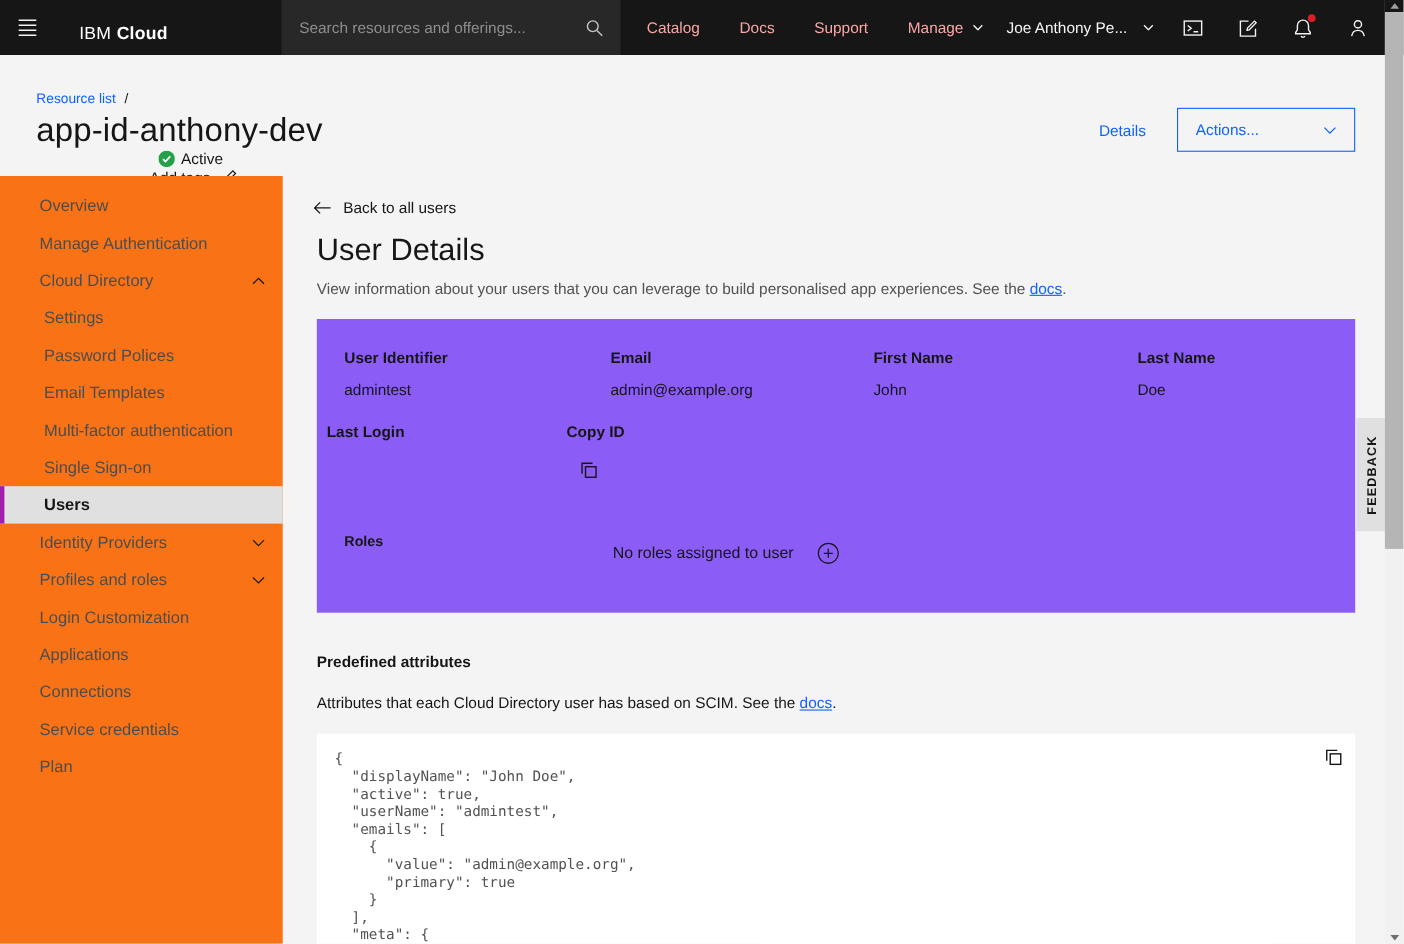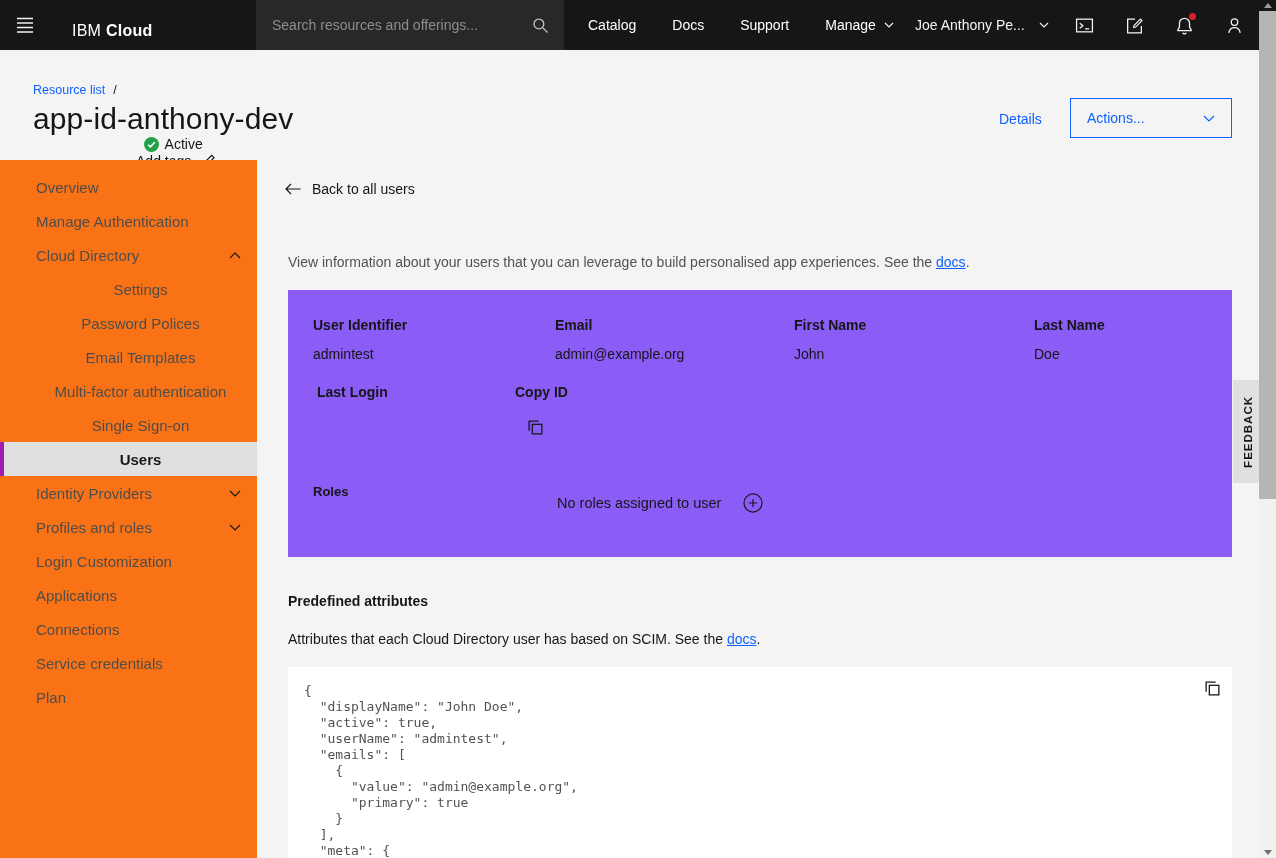--- a/index.html
+++ b/index.html
@@ -11,57 +11,57 @@
   .header { position:absolute; top:0; left:0; width:1276px; height:50px; background:#161616; z-index:40; }
   .hamburger-btn { position:absolute; left:0; top:0; width:50px; height:50px; display:flex; align-items:center; justify-content:center; background:transparent; border:none; cursor:pointer; }
   .brand { position:absolute; left:72px; top:0; height:62px; display:flex; align-items:center; font-size:16px; color:#ffffff; letter-spacing:.2px; }
   .brand .prefix { font-weight:400; margin-right:5px; }
   .brand .bold { font-weight:700; }
   .search-box { position:absolute; left:256px; top:0; width:308px; height:50px; background:#282828; display:flex; align-items:center; }
   .search-input { flex:1; height:100%; background:transparent; border:none; outline:none; color:#f4f4f4; font-size:14px; padding-left:16px; font-family:inherit; }
   .search-input::placeholder { color:#8d8d8d; }
   .search-btn { width:48px; height:50px; background:transparent; border:none; display:flex; align-items:center; justify-content:center; cursor:pointer; }
   .top-nav { position:absolute; left:570px; top:0; height:50px; display:flex; }
-  .top-nav-item { height:50px; display:flex; align-items:center; gap:8px; padding:0 18px; color:#ffffff; font-size:14px; background:transparent; border:none; cursor:pointer; font-family:inherit; }
+  .top-nav-item { height:50px; display:flex; align-items:center; gap:8px; padding:0 18px; color:#fca5a5; font-size:14px; background:transparent; border:none; cursor:pointer; font-family:inherit; }
   .user-menu { position:absolute; left:901px; top:0; height:50px; display:flex; align-items:center; gap:14px; padding:0 14px; color:#f4f4f4; font-size:14px; background:transparent; border:none; cursor:pointer; font-family:inherit; }
   .header-icons { position:absolute; right:17px; top:0; height:50px; display:flex; }
   .icon-btn { width:50px; height:50px; display:flex; align-items:center; justify-content:center; background:transparent; border:none; cursor:pointer; position:relative; }
   .notif-dot { position:absolute; top:13px; right:13px; width:7px; height:7px; border-radius:50%; background:#da1e28; }
 
   
   .page-header { position:absolute; top:50px; left:0; width:1276px; height:110px; background:#f4f4f4; }
   .breadcrumb-row { position:absolute; left:33px; top:33px; font-size:12.5px; display:flex; gap:8px; }
   .breadcrumb-link { color:#0f62fe; text-decoration:none; cursor:pointer; }
   .breadcrumb-sep { color:#161616; }
   .title-row { position:absolute; left:33px; top:52px; display:flex; align-items:center; height:42px;flex-direction:column; }
   .page-title { font-size:30px; font-weight:400; color:#161616; letter-spacing:.1px; }
   .status-badge { display:flex; align-items:center; gap:6px; margin-left:20px; font-size:14px; color:#161616; }
   .add-tags { display:flex; align-items:center; gap:10px; margin-left:28px; font-size:14px; color:#161616; background:none; border:none; cursor:pointer; font-family:inherit; }
   .details-link { position:absolute; left:999px; top:61px; font-size:14px; color:#0f62fe; text-decoration:none; cursor:pointer; }
   .actions-btn { position:absolute; left:1070px; top:48px; width:162px; height:40px; border:1px solid #0f62fe; background:transparent; color:#0f62fe; font-size:14px; font-family:inherit; text-align:left; padding:0 16px; display:flex; align-items:center; justify-content:space-between; cursor:pointer; }
 
   
   .sidebar { position:absolute; top:160px; left:0; bottom:0; width:257px; background:#f97316; padding-top:10px; z-index:5; }
   .nav-item { height:34px; display:flex; align-items:center; justify-content:space-between; font-size:15px; color:#4d4d4d; padding-left:32px; padding-right:16px; cursor:pointer; border-left:4px solid transparent; }
-  .nav-item.lvl2 { padding-left:36px;justify-content:center; }
+  .nav-item.lvl2 { padding-left:36px; }
   .nav-item.selected { background:#e0e0e0; border-left:4px solid #a21caf; color:#161616; font-weight:700; }
 
   
   .main { position:absolute; top:160px; left:288px; width:944px; height:698px; }
   .back-row { position:absolute; top:21px; left:-3px; display:flex; align-items:center; gap:11px; font-size:14px; color:#161616; background:none; border:none; cursor:pointer; font-family:inherit; }
   .main-title { position:absolute; top:51px; left:0; font-size:28px; font-weight:400; color:#161616; }
   .main-desc { position:absolute; top:94px; left:0; font-size:14px; color:#525252; }
   .inline-link { color:#0f62fe; text-decoration:underline; cursor:pointer; }
 
   .user-card { position:absolute; top:130px; left:0; width:944px; height:267px; background:#8b5cf6; }
   .field { position:absolute; top:27px; }
   .f0 { left:25px; } .f1 { left:267px; } .f2 { left:506px; } .f3 { left:746px; }
   .field-label { font-size:14px; font-weight:700; color:#161616; }
   .field-value { font-size:14px; color:#161616; margin-top:13px; }
-  .lbl-lastlogin { position:absolute; top:94px; left:29px; font-size:14px; font-weight:700; }
+  .lbl-lastlogin { position:absolute; top:94px; left:9px; font-size:14px; font-weight:700; }
   .lbl-copyid { position:absolute; top:94px; left:227px; font-size:14px; font-weight:700; }
   .copy-id-btn { position:absolute; top:129px; left:239px; background:none; border:none; cursor:pointer; padding:0; line-height:0; }
   .lbl-roles { position:absolute; top:194px; left:25px; font-size:13px; font-weight:700; }
   .no-roles-row { position:absolute; top:203px; left:269px; display:flex; align-items:center; gap:22px; }
   .no-roles-text { font-size:14.5px; color:#161616; }
   .add-role-btn { background:none; border:none; cursor:pointer; padding:0; line-height:0; }
 
   .predefined-title { position:absolute; top:433px; left:0; font-size:14px; font-weight:700; color:#161616; }
   .predefined-desc { position:absolute; top:471px; left:0; font-size:14px; color:#161616; }
 
@@ -247,20 +247,21 @@
       </div>
   </nav>
 
   <main class="main">
     <button class="back-row">
       <svg width="16" height="12" viewBox="0 0 16 12">
           <path d="M6 1L1 6l5 5M1 6h14.5" fill="none" stroke="#161616" stroke-width="1.2"></path>
         </svg>
       <span>Back to all users</span>
     </button>
+    <h2 class="main-title">User Details</h2>
     <p class="main-desc"><span>View information about your users that you can leverage to build personalised app experiences. See the </span><a class="inline-link">docs</a><span>.</span></p>
 
     <section class="user-card">
       <div class="field f0">
         <div class="field-label">User Identifier</div>
         <div class="field-value">admintest</div>
       </div>
       <div class="field f1">
         <div class="field-label">Email</div>
         <div class="field-value">admin@example.org</div>

